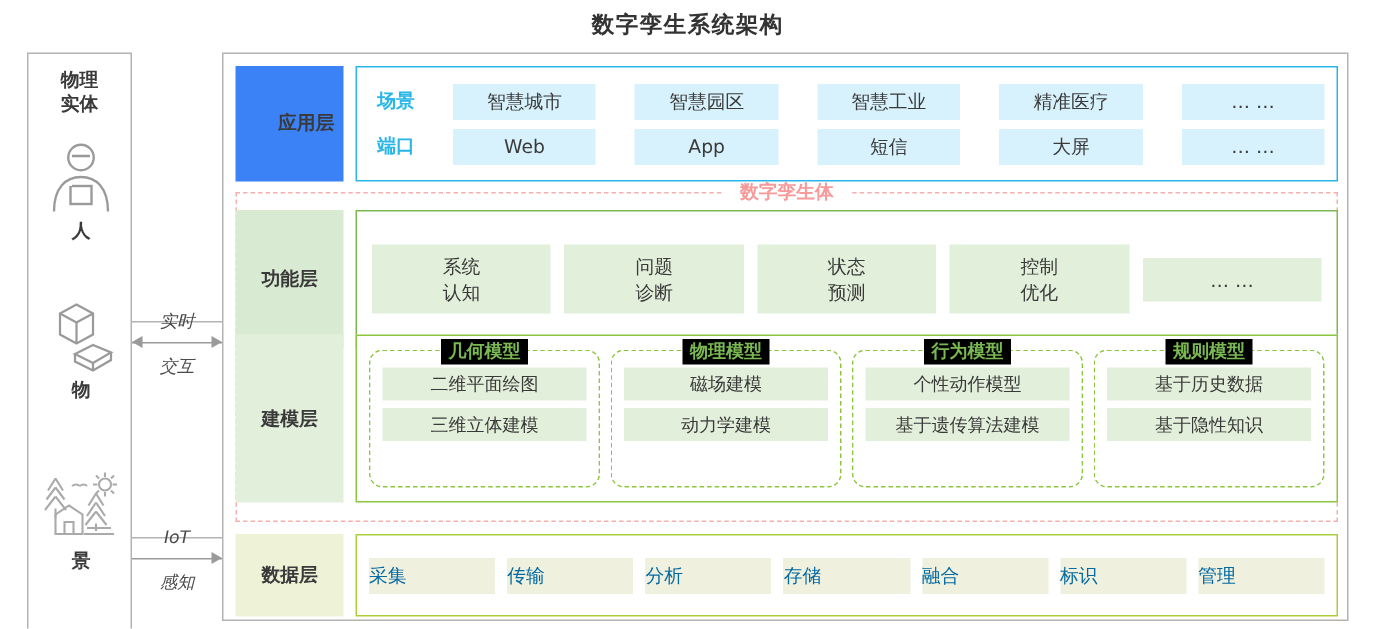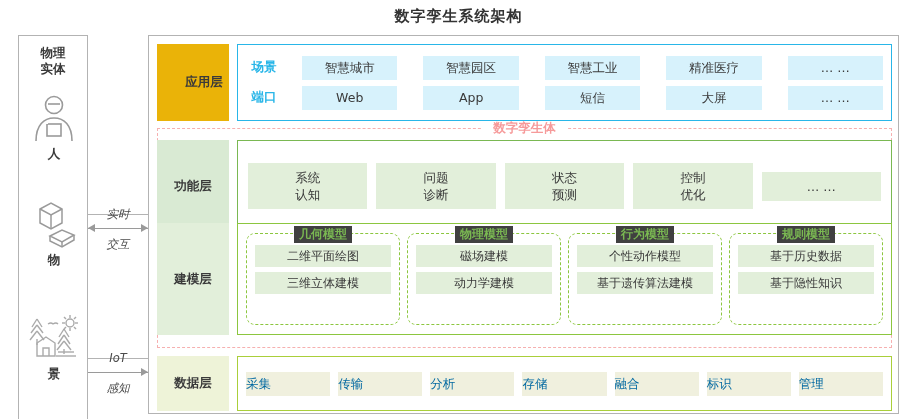--- a/index.html
+++ b/index.html
@@ -129,21 +129,21 @@
     flex: 1;
     margin-left: 8px;
     background: #ffffff;
     display: flex;
     flex-direction: column;
     justify-content: center;
   }
 
   
   .row-app { top: 8px; height: 77px; }
-  .row-app .layer-label { background: #eab308; padding-left: 22px; }
+  .row-app .layer-label { background: #3b82f6; padding-left: 22px; }
   .row-app .layer-body {
     border: 1.5px solid #29b6e8;
     padding: 7px 8px;
     gap: 6px;
   }
   .app-line { display: flex; align-items: center; gap: 8px; }
   .app-tag {
     width: 36px; flex: 0 0 36px;
     font-size: 12.5px; font-weight: bold;
     color: #29b6e8; text-align: center;
@@ -217,21 +217,21 @@
     border-radius: 9px;
     padding: 11px 8px 8px;
     display: flex;
     flex-direction: column;
     gap: 5px;
   }
   .model-group-title {
     position: absolute;
     top: -8px; left: 50%;
     transform: translateX(-50%);
-    background: #404040;
+    background: #000000;
     padding: 0 5px;
     font-size: 12px;
     font-weight: bold;
     color: #7ab852;
     white-space: nowrap;
   }
   .model-cell {
     background: #e2efda;
     text-align: center;
     font-size: 12px;

